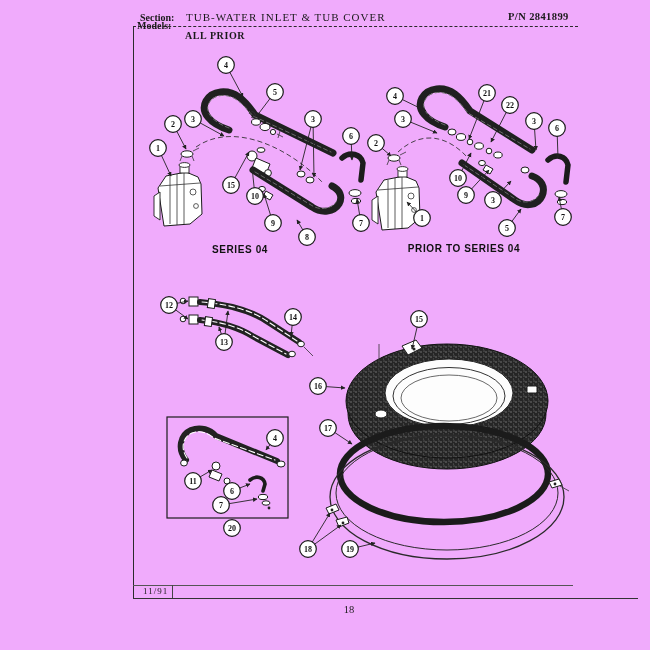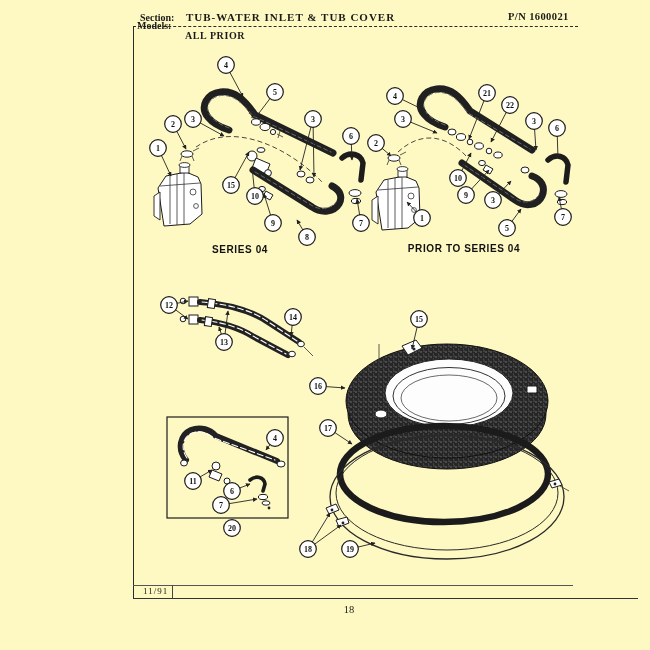--- a/index.html
+++ b/index.html
@@ -1,20 +1,20 @@
 <!DOCTYPE html>
 <html><head>
 <meta charset="utf-8">
 <style>
   html,body{margin:0;padding:0;width:650px;height:650px;background:#ffffff;overflow:hidden;}
   body{font-family:"Liberation Serif",serif;color:#1a1a1a;position:relative;}
-  .page{position:absolute;inset:0;background:#fef9c3;}
+  .page{position:absolute;inset:0;background:#f0abfc;}
 
   .hdr-label{position:absolute;left:140px;top:12px;font-weight:bold;font-size:10px;}
-  .hdr-title{position:absolute;left:186px;top:11px;font-weight:bold;font-size:11px;letter-spacing:1px;}
+  .hdr-title{position:absolute;left:186px;top:11px;font-weight:normal;font-size:11px;letter-spacing:1px;}
   .hdr-pn{position:absolute;left:508px;top:11px;font-weight:bold;font-size:10.5px;letter-spacing:.4px;}
   .hdr-rule{position:absolute;left:133px;top:26px;width:445px;border-top:1.6px dashed #2a2a2a;}
   .models-label{position:absolute;left:137px;top:20px;font-weight:bold;font-size:10px;}
   .models-value{position:absolute;left:185px;top:30px;font-weight:bold;font-size:10px;letter-spacing:.6px;}
 
   .border-left{position:absolute;left:133px;top:27px;height:571px;border-left:1.6px solid #2b2b2b;}
   .foot-rule-a{position:absolute;left:133px;top:585px;width:440px;border-top:1px solid #555;}
   .foot-rule-b{position:absolute;left:133px;top:598px;width:505px;border-top:1.7px solid #333;}
   .foot-date{position:absolute;left:143px;top:586px;font-size:9px;letter-spacing:1px;}
   .foot-tick{position:absolute;left:172px;top:585px;height:13px;border-left:1px solid #444;}
@@ -33,21 +33,21 @@
   .hose-ctr{fill:none;stroke:#fff;stroke-width:1.1;stroke-dasharray:6 3;stroke-linecap:round;}
   .dashln{fill:none;stroke:#333;stroke-width:.9;stroke-dasharray:5 3;}
 </style>
 </head>
 <body>
 
 <div class="page">
 
   <span class="hdr-label">Section:</span>
   <span class="hdr-title">TUB-WATER INLET &amp; TUB COVER</span>
-  <span class="hdr-pn">P/N 1600021</span>
+  <span class="hdr-pn">P/N 2841899</span>
   <div class="hdr-rule"></div>
   <span class="models-label">Models:</span>
   <span class="models-value">ALL PRIOR</span>
 
   <div class="border-left"></div>
   <div class="foot-rule-a"></div>
   <div class="foot-rule-b"></div>
   <span class="foot-date">11/91</span>
   <div class="foot-tick"></div>
   <span class="page-num">18</span>

